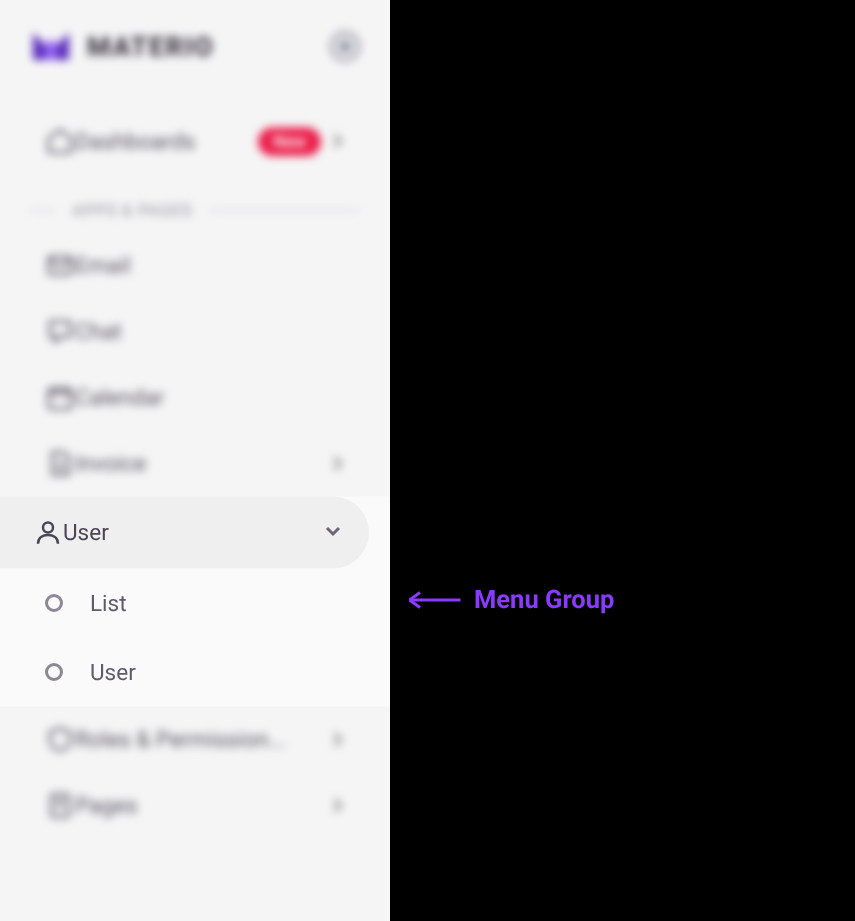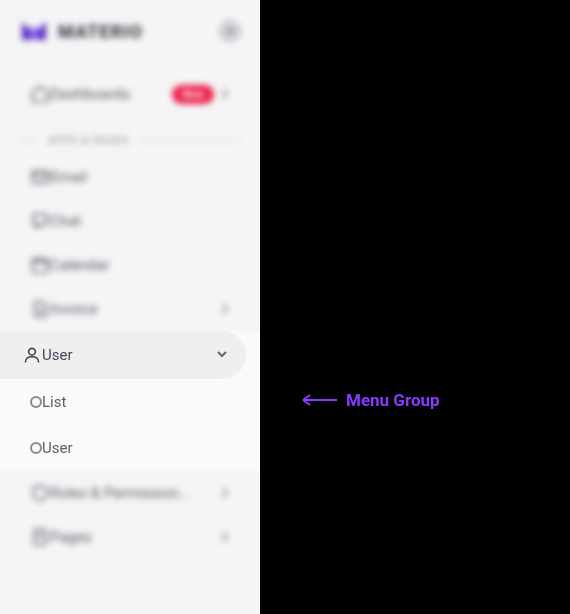--- a/index.html
+++ b/index.html
@@ -123,34 +123,35 @@
       padding: 14px 18px 14px 22px;
       color: #4a4656;
       font-size: 15px;
     }
     .nav-item.expanded .chevron-down {
       margin-left: auto;
     }
     .sub-item {
       display: flex;
       align-items: center;
+      gap: 18px;
       padding: 14px 18px 14px 30px;
       color: #5f5b6a;
       font-size: 15px;
     }
     .circle-icon {
       width: 12px;
       height: 12px;
       border-radius: 50%;
       border: 2px solid #8c8894;
       flex-shrink: 0;
     }
     .right-annotation {
       position: absolute;
-      left: 302px;
+      left: 272px;
       top: 390px;
       display: flex;
       align-items: center;
       gap: 8px;
       color: #8a39ff;
       font-weight: 700;
       font-size: 17px;
     }
     .arrow-left {
       display: flex;

